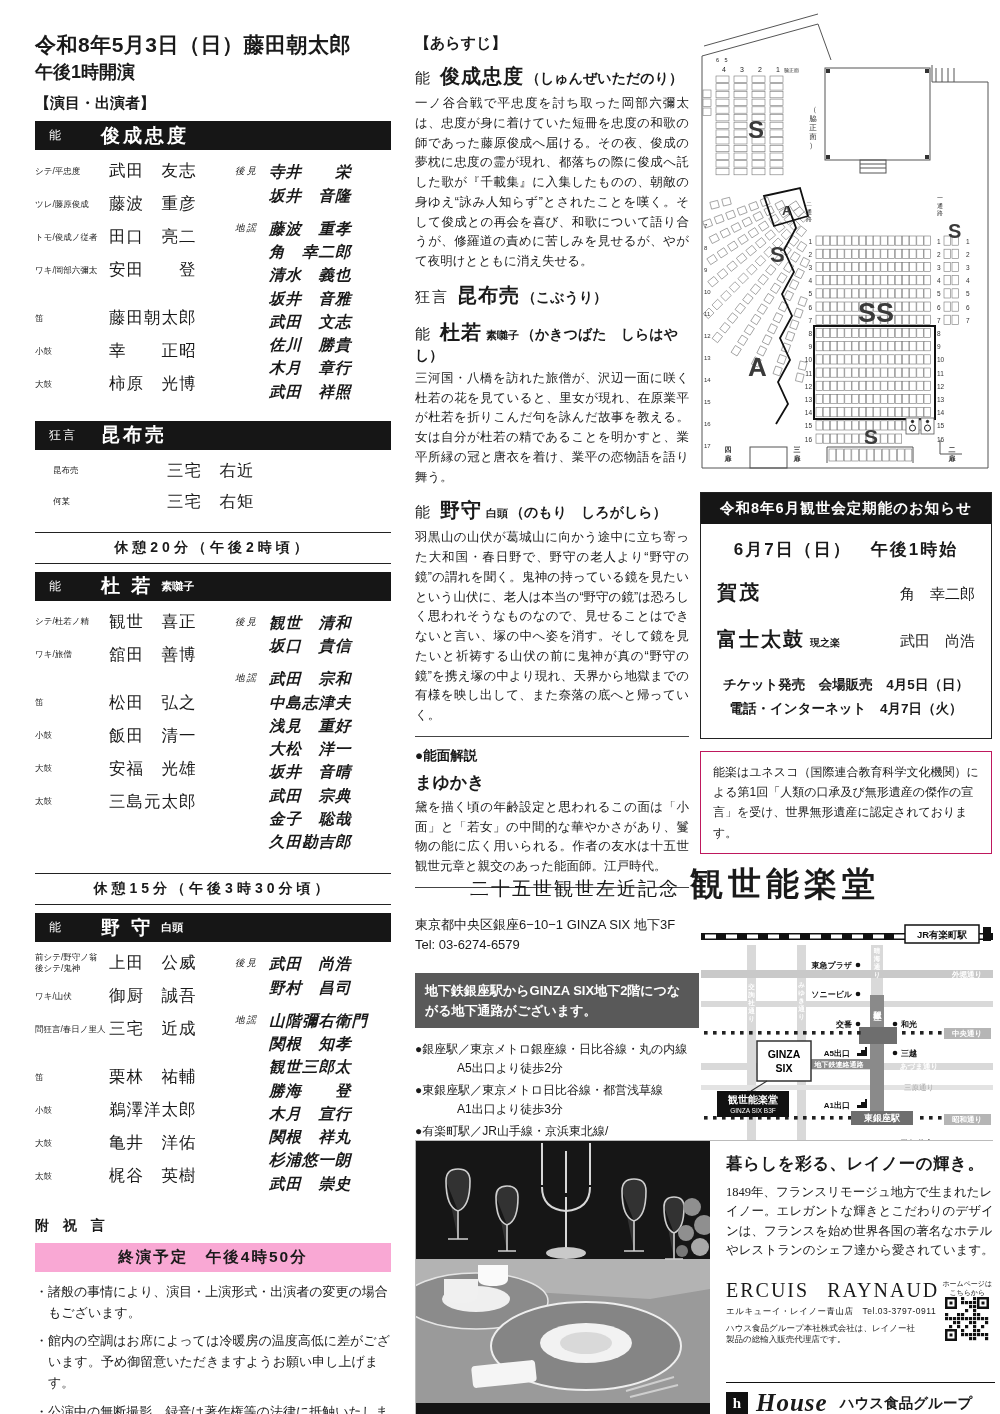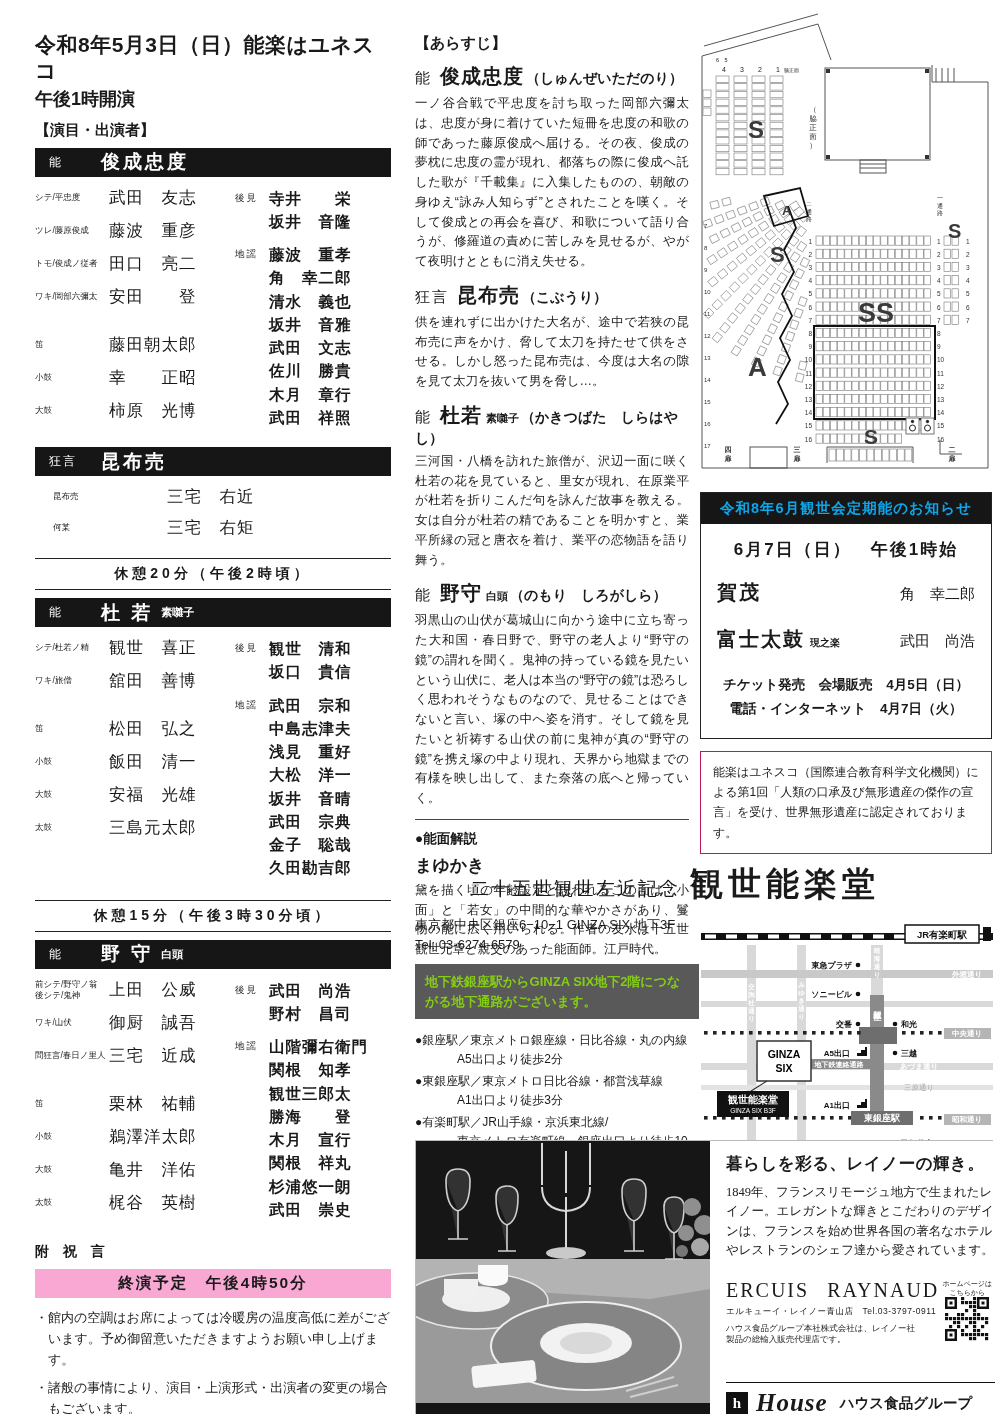--- a/index.html
+++ b/index.html
@@ -10,21 +10,21 @@
   .prog-title{font-size:21px;font-weight:bold;letter-spacing:.5px;line-height:1.25;}
   .prog-start{font-size:18px;font-weight:bold;margin-top:2px;}
   .cast-heading{font-size:15px;font-weight:bold;margin:10px 0 6px;}
   .piece{margin-bottom:6px;}
   .piece-bar{background:#161616;color:#fff;height:29px;display:flex;align-items:center;margin:8px 0 10px;}
   .pgenre{font-size:12px;margin-left:14px;letter-spacing:2px;width:52px;}
   .ptitle{font-size:19px;font-weight:bold;letter-spacing:3px;}
   .psub{font-size:11px;font-weight:bold;margin-left:8px;}
   .piece-body{display:flex;}
   .pcol-left{width:200px;}
-  .pcol-right{flex:1;}
+  .pcol-right{flex:1;font-style:italic;}
   .role-row{display:flex;align-items:center;margin-bottom:11px;}
   .role{width:74px;font-size:8.5px;color:#222;flex-shrink:0;white-space:pre-line;line-height:1.3;}
   .pname{font-size:16.5px;font-weight:normal;letter-spacing:1px;white-space:pre;}
   .mus-block{margin-top:26px;}
   .group{display:flex;margin-bottom:10px;}
   .glabel{font-size:9.5px;width:34px;margin-top:5px;letter-spacing:2px;flex-shrink:0;}
   .gname{font-size:15.5px;font-weight:bold;letter-spacing:1px;line-height:1.5;white-space:pre;}
   .kyogen .role{width:92px;padding-left:18px;}
   .kyogen .role-row{margin-bottom:9px;}
   .kyogen .pname{margin-left:22px;}
@@ -47,29 +47,29 @@
   .mask-head{font-size:13.5px;font-weight:bold;margin:4px 0 6px;}
   .mask-title{font-size:17px;font-weight:bold;margin-bottom:4px;}
   
   .venue{position:absolute;left:415px;top:862px;width:578px;}
   .venue-head{display:flex;align-items:baseline;}
   .venue-memorial{font-size:19px;letter-spacing:2px;margin-left:55px;}
   .venue-name{font-size:33px;font-weight:bold;letter-spacing:5px;margin-left:10px;}
   .venue-cols{display:flex;margin-top:8px;}
   .venue-info{width:284px;}
   .venue-addr{font-size:13px;line-height:1.5;}
-  .passage-box{background:#595959;color:#84cc16;font-size:13px;font-weight:bold;
-               line-height:1.5;padding:8px 10px;margin:10px 0 12px;}
+  .passage-box{background:#595959;color:#ffffff;font-size:13px;font-weight:bold;
+               line-height:1.5;padding:8px 10px;margin:19px 0 12px;}
   .station{font-size:12px;line-height:1.55;margin-bottom:4px;}
   .station .l2{padding-left:3.5em;}
   .venue-map{width:292px;margin-left:2px;}
   
   .col-right{position:absolute;left:700px;top:10px;width:292px;}
   .ann-box{border:1.2px solid #222;margin-top:16px;}
-  .ann-header{background:#161616;color:#0ea5e9;font-size:14.5px;font-weight:bold;
+  .ann-header{background:#161616;color:#ffffff;font-size:14.5px;font-weight:bold;
               text-align:center;letter-spacing:1px;padding:6px 0;}
   .ann-body{padding:14px 16px 16px;}
   .ann-date{font-size:17px;font-weight:bold;text-align:center;letter-spacing:2px;margin-bottom:18px;}
   .ann-item{display:flex;align-items:baseline;margin-bottom:20px;}
   .ann-title{font-size:20px;font-weight:bold;letter-spacing:2px;text-align:right;}
   .ann-note{font-size:10px;font-weight:bold;margin-left:5px;}
   .ann-perf{font-size:15px;margin-left:auto;white-space:pre;}
   .ann-ticket{font-size:13.5px;font-weight:bold;text-align:center;line-height:1.8;margin-top:6px;}
   .unesco-box{border:1px solid #be185d;font-size:12px;line-height:1.7;padding:10px 12px;margin-top:12px;}
   
@@ -93,21 +93,21 @@
   .house-script{font-size:25px;font-style:italic;font-weight:bold;margin-left:8px;letter-spacing:1px;}
   .house-group{font-size:14.5px;font-weight:bold;font-family:"Liberation Sans",sans-serif;margin-left:12px;}
   svg text{font-family:"Liberation Sans",sans-serif;}
 </style>
 </head>
 <body>
 
 <div class="page">
 
   <div class="col-left">
-    <div class="prog-title">令和8年5月3日（日）能楽はユネスコ</div>
+    <div class="prog-title">令和8年5月3日（日）藤田朝太郎</div>
     <div class="prog-start">午後1時開演</div>
     <div class="cast-heading">【演目・出演者】</div>
     <div id="pieces">
         <div class="piece">
           <div class="piece-bar">
             <span class="pgenre">能</span>
             <span class="ptitle">俊成忠度</span>
           </div>
           <div class="piece-body">
             <div class="pcol-left">
@@ -306,33 +306,32 @@
                   <div class="gname">武田　崇史</div>
                 </div>
               </div>
             </div>
           </div>
         </div>
         <div class="fin-label">附 祝 言</div>
         <div class="end-bar">終演予定　午後4時50分</div>
       </div>
     <div id="notes">
+        <p class="note">・諸般の事情により、演目・上演形式・出演者の変更の場合もございます。</p>
         <p class="note">・館内の空調はお席によっては冷暖房の温度高低に差がございます。予め御留意いただきますようお願い申し上げます。</p>
-        <p class="note">・諸般の事情により、演目・上演形式・出演者の変更の場合もございます。</p>
         <p class="note">・公演中の無断撮影、録音は著作権等の法律に抵触いたしますので、固くお断り申し上げます。</p>
       </div>
   </div>
 
   <div class="col-mid">
     <div class="syn-heading">【あらすじ】</div>
     <div id="synopsis">
         <div class="syn-head"><span class="syn-genre">能</span><span class="syn-title">俊成忠度</span><span class="syn-read">（しゅんぜいただのり）</span></div>
         <div class="syn-body">一ノ谷合戦で平忠度を討ち取った岡部六彌太は、忠度が身に着けていた短冊を忠度の和歌の師であった藤原俊成へ届ける。その夜、俊成の夢枕に忠度の霊が現れ、都落ちの際に俊成へ託した歌が『千載集』に入集したものの、朝敵の身ゆえ“詠み人知らず”とされたことを嘆く。そして俊成との再会を喜び、和歌について語り合うが、修羅道の責めに苦しみを見せるが、やがて夜明けとともに消え失せる。</div>
         <div class="syn-head"><span class="syn-genre">狂言</span><span class="syn-title">昆布売</span><span class="syn-read">（こぶうり）</span></div>
-        <div class="syn-body">供を連れずに出かけた大名が、途中で若狭の昆布売に声をかけ、脅して太刀を持たせて供をさせる。しかし怒った昆布売は、今度は大名の隙を見て太刀を抜いて男を脅し…。</div>
         <div class="syn-head"><span class="syn-genre">能</span><span class="syn-title">杜若</span><span class="syn-sub">素囃子</span><span class="syn-read">（かきつばた　しらはやし）</span></div>
         <div class="syn-body">三河国・八橋を訪れた旅僧が、沢辺一面に咲く杜若の花を見ていると、里女が現れ、在原業平が杜若を折りこんだ句を詠んだ故事を教える。女は自分が杜若の精であることを明かすと、業平所縁の冠と唐衣を着け、業平の恋物語を語り舞う。</div>
         <div class="syn-head"><span class="syn-genre">能</span><span class="syn-title">野守</span><span class="syn-sub">白頭</span><span class="syn-read">（のもり　しろがしら）</span></div>
         <div class="syn-body">羽黒山の山伏が葛城山に向かう途中に立ち寄った大和国・春日野で、野守の老人より“野守の鏡”の謂れを聞く。鬼神の持っている鏡を見たいという山伏に、老人は本当の“野守の鏡”は恐ろしく思われそうなものなので、見せることはできないと言い、塚の中へ姿を消す。そして鏡を見たいと祈祷する山伏の前に鬼神が真の“野守の鏡”を携え塚の中より現れ、天界から地獄までの有様を映し出して、また奈落の底へと帰っていく。</div>
       </div>
     <hr class="midrule">
     <div class="mask-head">●能面解説</div>
     <div class="mask-title">まゆかき</div>
     <div class="syn-body">黛を描く頃の年齢設定と思われるこの面は「小面」と「若女」の中間的な華やかさがあり、鬘物の能に広く用いられる。作者の友水は十五世観世元章と親交のあった能面師。江戸時代。</div>
     <hr class="midrule">

